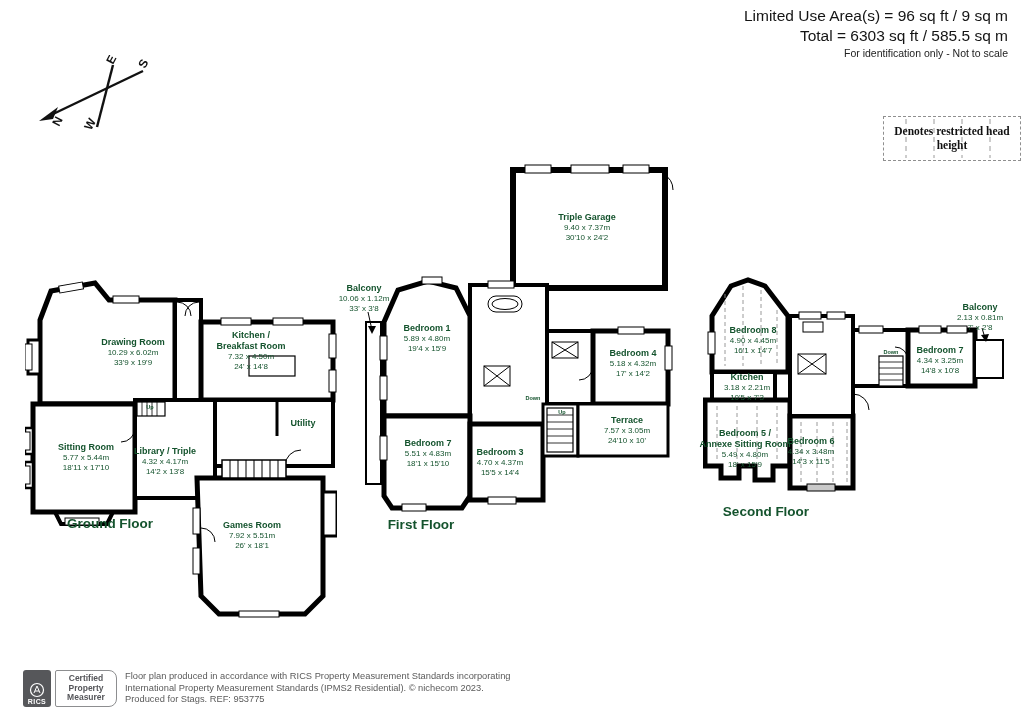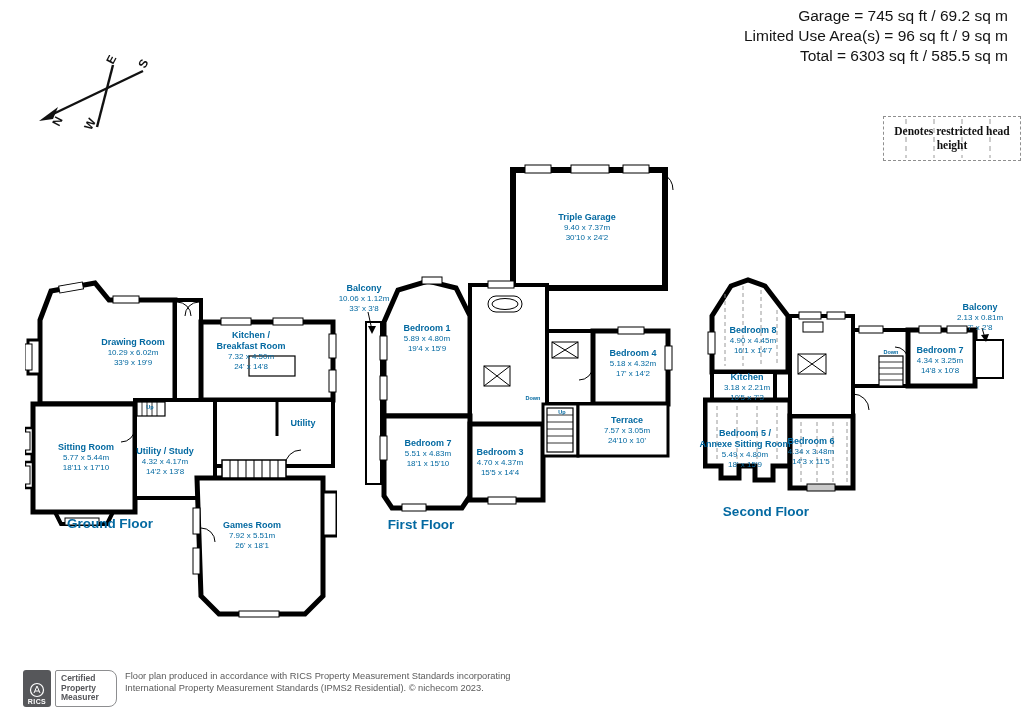--- a/index.html
+++ b/index.html
@@ -7,44 +7,44 @@
         font-family:"Liberation Sans","DejaVu Sans",sans-serif;color:#161616;}
   .abs{position:absolute;}
   
   .hdr{right:16px;top:6px;text-align:right;font-size:15.5px;line-height:19.8px;color:#141414;}
   .hdr .small{font-size:10.5px;line-height:15px;color:#222;}
   
   .legend{left:883px;top:116px;width:138px;height:45px;border:1px dashed #8f8f8f;box-sizing:border-box;font-family:Liberation Serif, serif;}
   .legend .txt{position:absolute;left:0;top:0;width:100%;height:100%;display:flex;align-items:center;
                justify-content:center;text-align:center;font-weight:bold;font-size:11.5px;line-height:13.5px;color:#111;}
   
-  .lbl{position:absolute;transform:translate(-50%,-50%);text-align:center;white-space:nowrap;color:#0369a1;}
+  .lbl{position:absolute;transform:translate(-50%,-50%);text-align:center;white-space:nowrap;color:#14532d;}
   .rn{font-weight:bold;font-size:9px;line-height:11px;}
   .rd{font-size:8px;line-height:9.5px;}
   .floor{font-weight:bold;font-size:13.5px;}
   .tiny{font-size:5.5px;font-weight:bold;line-height:6px;}
   
   .rics{left:23px;top:670px;width:28px;height:37px;background:#56575a;border-radius:3px;
         display:flex;flex-direction:column;align-items:center;justify-content:flex-end;padding-bottom:2px;box-sizing:border-box;}
   .rics .word{color:#fff;font-weight:bold;font-size:7px;letter-spacing:.4px;}
   .cert{left:55px;top:670px;width:62px;height:37px;border:1.6px solid #8d8e90;border-radius:2px 8px 8px 2px;
-        box-sizing:border-box;display:flex;flex-direction:column;justify-content:center;padding-left:5px;}
+        box-sizing:border-box;display:flex;flex-direction:column;justify-content:center;align-items:center;}
   .cert div{font-weight:bold;font-size:8.5px;line-height:9.5px;color:#55565a;}
   .ftxt{left:125px;top:671px;font-size:9.3px;line-height:11.6px;color:#5a5a5a;}
   svg{display:block;}
 </style>
 </head>
 <body>
 
 <div id="page">
 
   <div class="abs hdr">
-    <div>Garage = 745 sq ft / 69.2 sq m</div>
     <div>Limited Use Area(s) = 96 sq ft / 9 sq m</div>
     <div>Total = 6303 sq ft / 585.5 sq m</div>
+    <div class="small">For identification only - Not to scale</div>
   </div>
 
   <div class="abs legend">
     <svg width="136" height="43" viewBox="0 0 136 43">
       <g stroke="#9a9a9a" stroke-width="1" stroke-dasharray="5,4">
         <line x1="22" y1="2" x2="22" y2="41"></line>
           <line x1="50" y1="2" x2="50" y2="41"></line>
         <line x1="78" y1="2" x2="78" y2="41"></line>
           <line x1="106" y1="2" x2="106" y2="41"></line>
       </g>
@@ -260,21 +260,21 @@
     <div class="rn">Breakfast Room</div>
     <div class="rd">7.32 x 4.50m</div>
     <div class="rd">24' x 14'8</div>
   </div>
   <div class="lbl" style="left:86px;top:457px">
     <div class="rn">Sitting Room</div>
     <div class="rd">5.77 x 5.44m</div>
     <div class="rd">18'11 x 17'10</div>
   </div>
   <div class="lbl" style="left:165px;top:461px">
-    <div class="rn">Utility / Study</div>
+    <div class="rn">Library / Triple</div>
     <div class="rd">4.32 x 4.17m</div>
     <div class="rd">14'2 x 13'8</div>
   </div>
   <div class="lbl" style="left:303px;top:423px">
     <div class="rn">Utility</div>
   </div>
   <div class="lbl" style="left:252px;top:535px">
     <div class="rn">Games Room</div>
     <div class="rd">7.92 x 5.51m</div>
     <div class="rd">26' x 18'1</div>
@@ -358,15 +358,16 @@
     <div class="word">RICS</div>
   </div>
   <div class="abs cert">
     <div>Certified</div>
     <div>Property</div>
     <div>Measurer</div>
   </div>
   <div class="abs ftxt">
     <div>Floor plan produced in accordance with RICS Property Measurement Standards incorporating</div>
     <div>International Property Measurement Standards (IPMS2 Residential).  © nichecom 2023.</div>
+    <div>Produced for Stags.   REF: 953775</div>
   </div>
 
 </div>
 
 </body></html>

